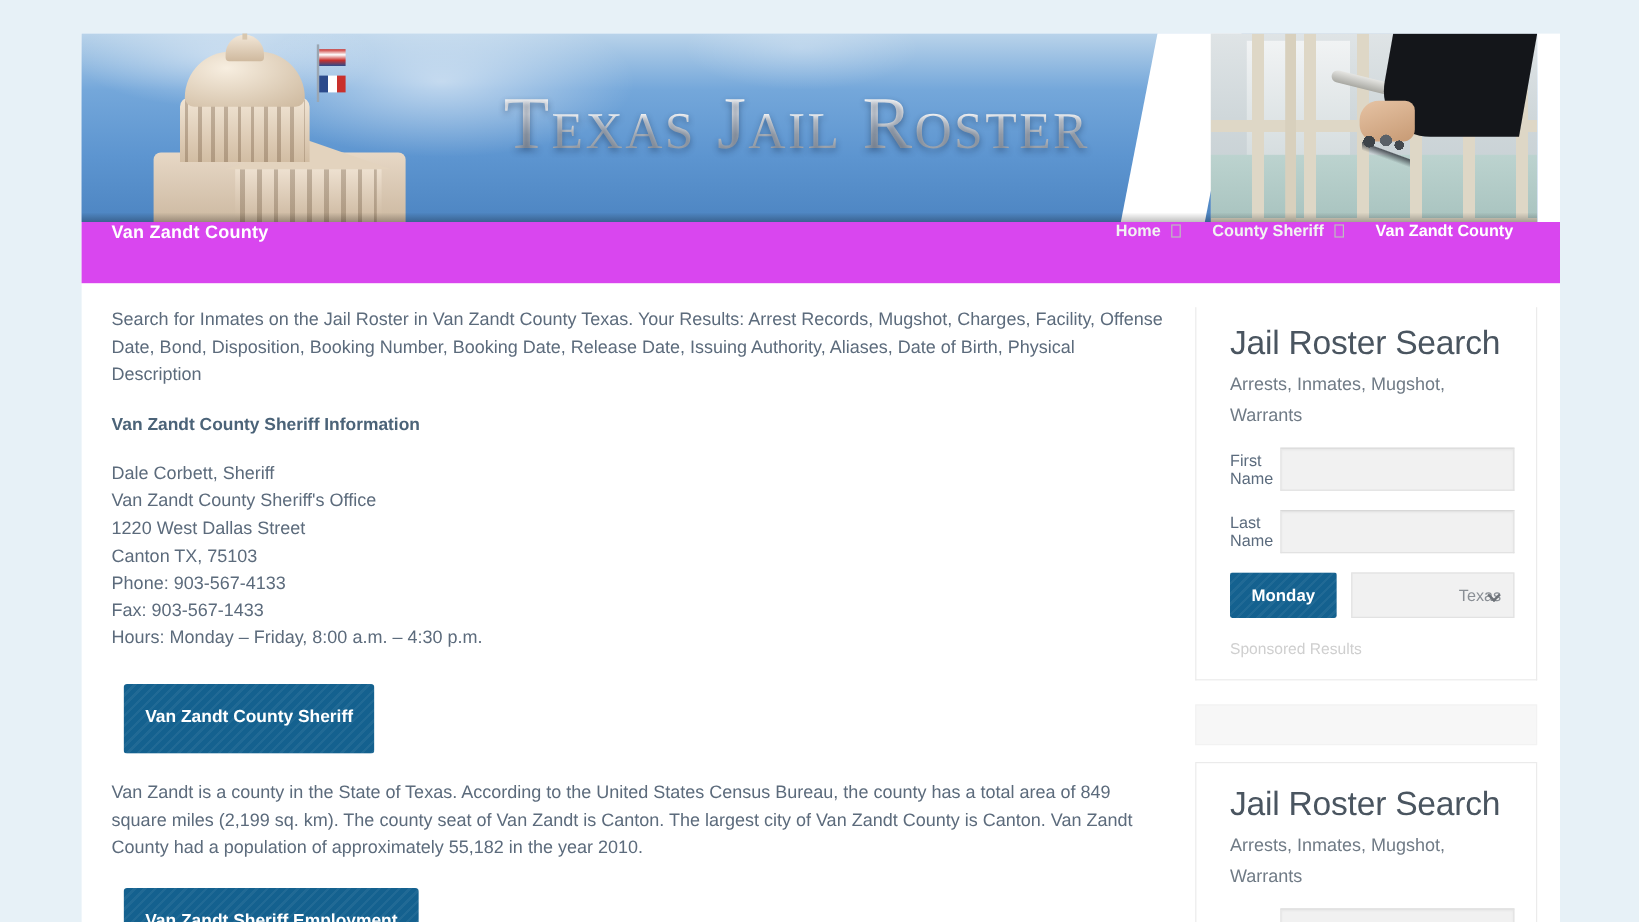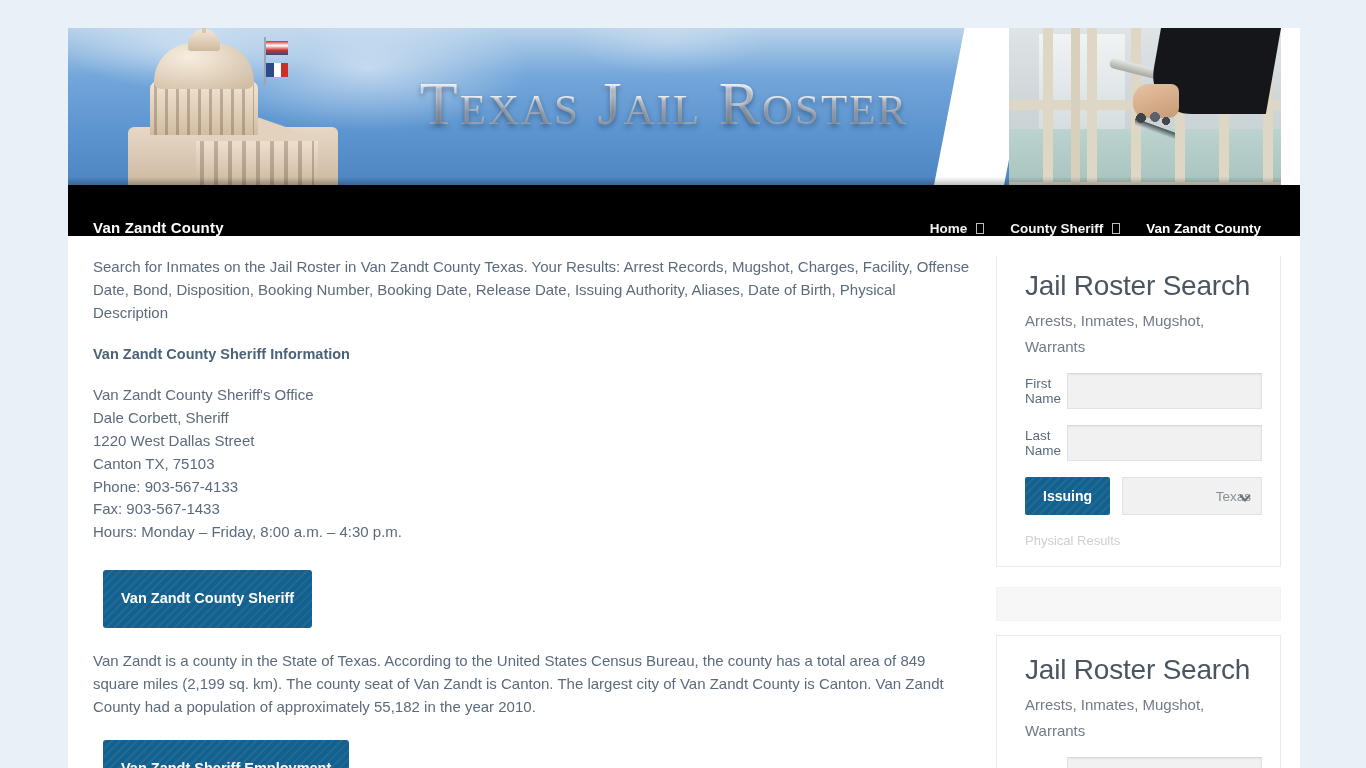--- a/index.html
+++ b/index.html
@@ -201,22 +201,22 @@
   }
   .banner-shadow {
     position: absolute; left: 0; bottom: 0; width: 1232px; height: 8px;
     background: linear-gradient(180deg, rgba(0,0,0,0), rgba(0,0,0,.25));
   }
 
   
   .navbar {
     position: relative;
     width: 1232px; height: 51px;
-    background: #000000;
-    display: flex; align-items: flex-end;
+    background: #d946ef;
+    display: flex; align-items: flex-start;
     padding: 0 26px 0 25px;
   }
   .brand {
     color: #ffffff;
     font-size: 15px;
     font-weight: bold;
     letter-spacing: .2px;
   }
   .nav-items {
     margin-left: auto;
@@ -446,22 +446,22 @@
 
   <div class="content-row">
 
     <div class="main-col">
 
       <p class="intro">Search for Inmates on the Jail Roster in Van Zandt County Texas. Your Results: Arrest Records, Mugshot, Charges, Facility, Offense Date, Bond, Disposition, Booking Number, Booking Date, Release Date, Issuing Authority, Aliases, Date of Birth, Physical Description</p>
 
       <p class="sec-head">Van Zandt County Sheriff Information</p>
 
       <div class="addr-block">
+        <div>Dale Corbett, Sheriff</div>
         <div>Van Zandt County Sheriff's Office</div>
-        <div>Dale Corbett, Sheriff</div>
         <div>1220 West Dallas Street</div>
         <div>Canton TX, 75103</div>
         <div>Phone: 903-567-4133</div>
         <div>Fax: 903-567-1433</div>
         <div>Hours: Monday – Friday, 8:00 a.m. – 4:30 p.m.</div>
       </div>
 
       <div class="btn-row">
         <button class="btn">Van Zandt County Sheriff</button>
       </div>
@@ -484,28 +484,28 @@
           <div class="form-label">First Name</div>
           <input class="form-input" type="text" placeholder="" style="">
         </div>
 
         <div class="form-row">
           <div class="form-label">Last Name</div>
           <input class="form-input" type="text" placeholder="" style="">
         </div>
 
         <div class="form-row actions">
-          <button class="btn-search">Issuing</button>
+          <button class="btn-search">Monday</button>
           <div class="state-select">
             <span>Texas</span>
             <span class="chev"></span>
           </div>
         </div>
 
-        <div class="sponsored">Physical Results</div>
+        <div class="sponsored">Sponsored Results</div>
       </div>
 
       <div class="ad-placeholder"></div>
 
       <div class="widget second">
         <div class="widget-title">Jail Roster Search</div>
         <div class="widget-sub">Arrests, Inmates, Mugshot, Warrants</div>
         <div class="form-row">
           <div class="form-label"></div>
           <input class="form-input" type="text" style="">

